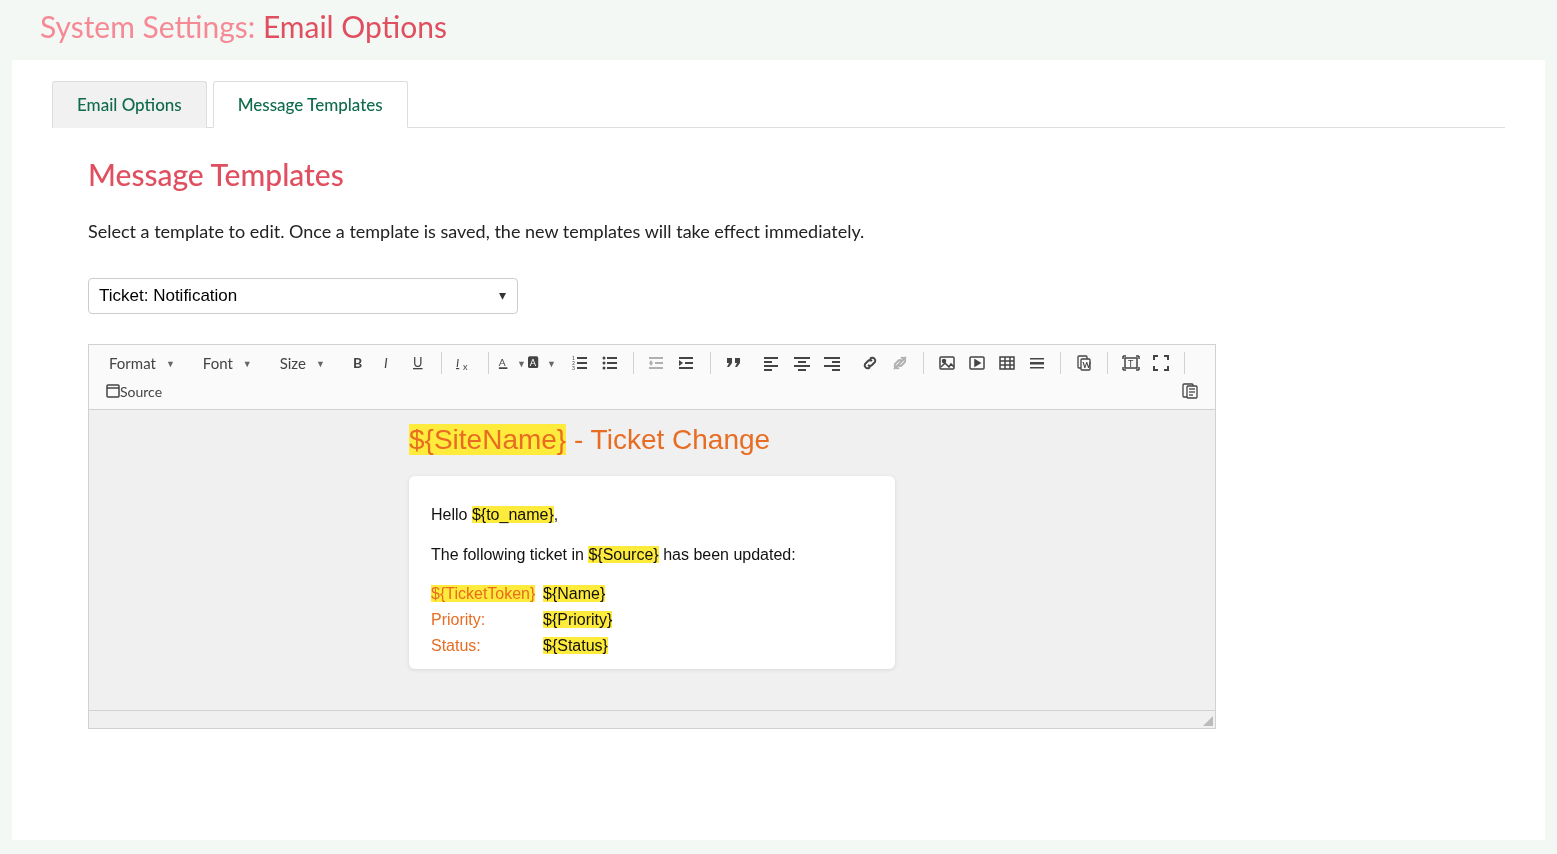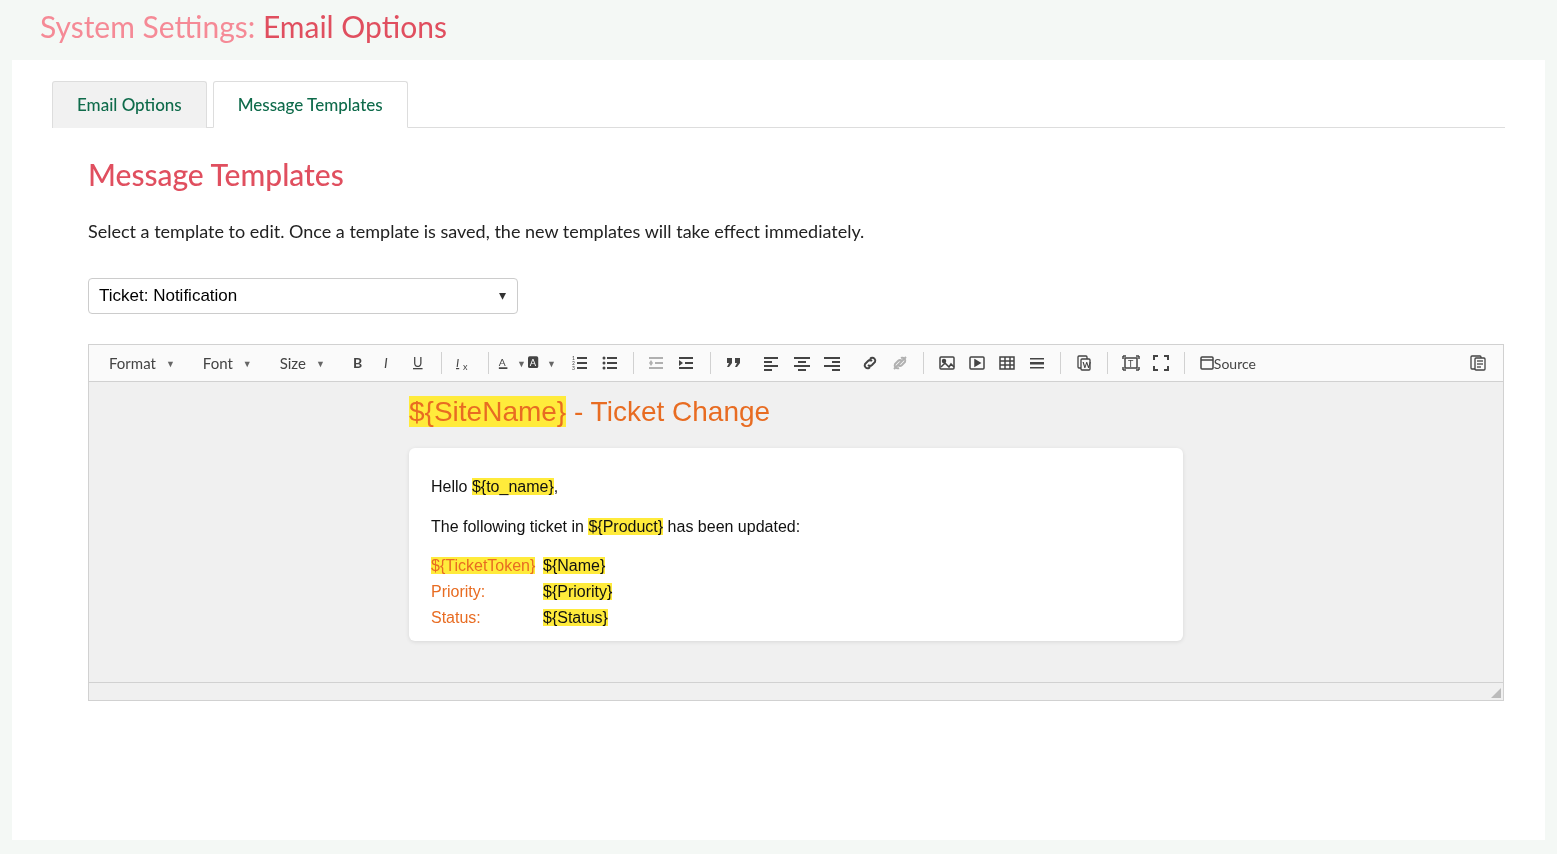--- a/index.html
+++ b/index.html
@@ -86,21 +86,21 @@
     position: absolute;
     right: 12px;
     top: 8px;
     font-size: 14px;
     color: #333;
     pointer-events: none;
   }
   .editor {
     margin-left: 36px;
     border: 1px solid #d1d1d1;
-    width: 1416px;
+    width: 1128px;
   }
   .toolbar {
     display: flex;
     align-items: center;
     background: #fafafa;
     border-bottom: 1px solid #d1d1d1;
     padding: 4px 6px;
     flex-wrap: wrap;
   }
   .tb-group {
@@ -482,21 +482,21 @@
       </div>
     </div>
 
     <div class="editor-body">
       <div class="email-preview">
         <div class="email-title">
           <span class="hl">${SiteName}</span><span> - Ticket Change</span>
         </div>
         <div class="email-card">
           <p><span>Hello </span><span class="hl">${to_name}</span><span>,</span></p>
-          <p><span>The following ticket in </span><span class="hl">${Product}</span><span> has been updated:</span></p>
+          <p><span>The following ticket in </span><span class="hl">${Source}</span><span> has been updated:</span></p>
           <div class="tkt-table">
             <div class="tkt-row">
               <div class="tkt-label"><span class="hl">${TicketToken}</span></div>
               <div class="tkt-val"><span class="hl">${Name}</span></div>
             </div>
             <div class="tkt-row">
               <div class="tkt-label"><span>Priority:</span></div>
               <div class="tkt-val"><span class="hl">${Priority}</span></div>
             </div>
             <div class="tkt-row">

